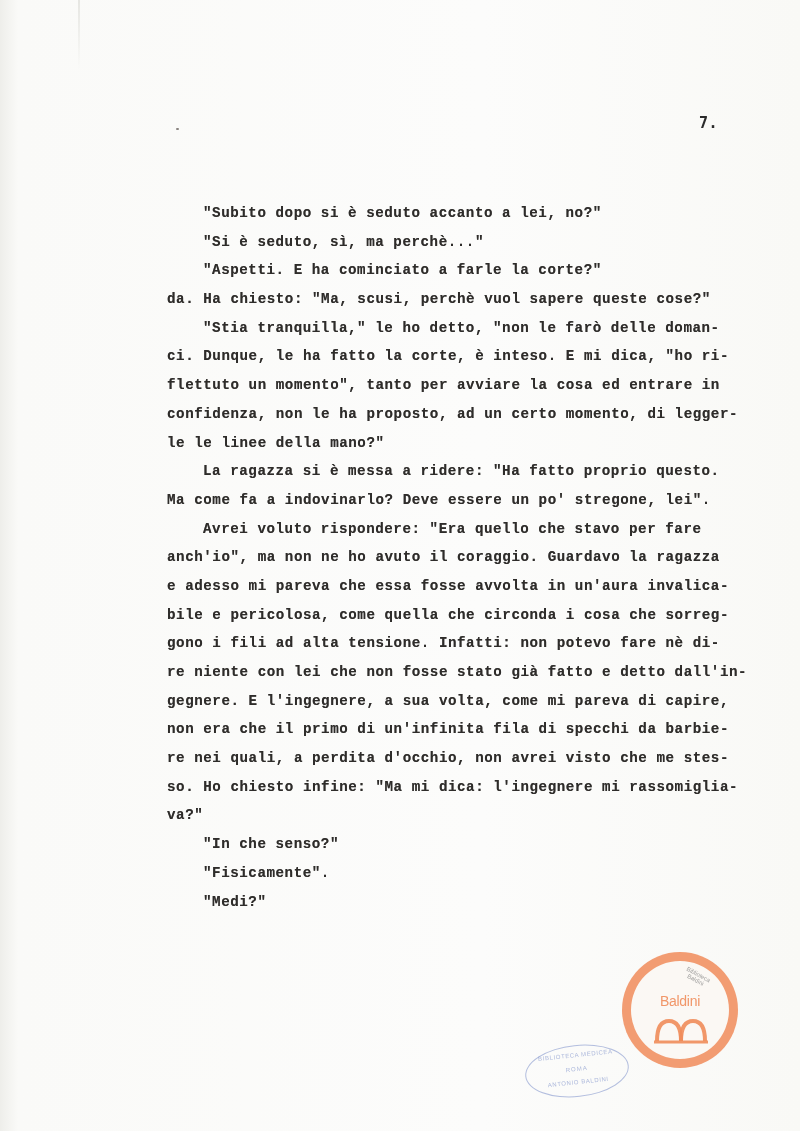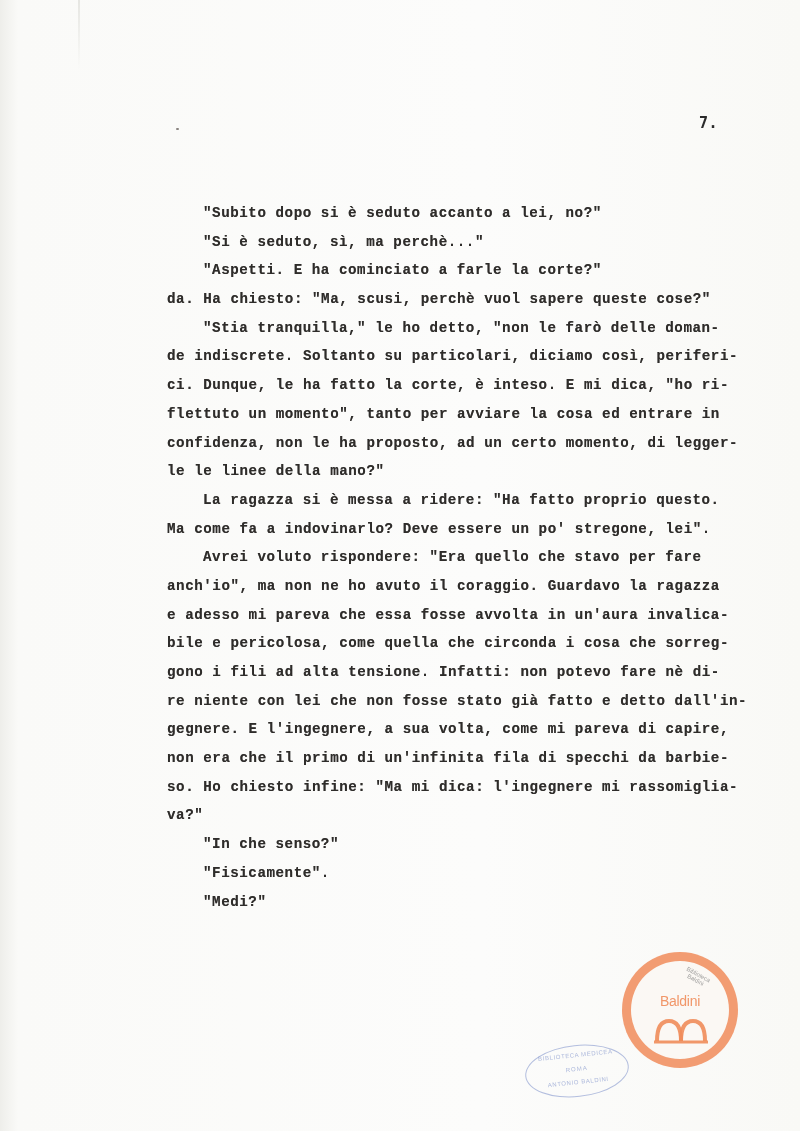--- a/index.html
+++ b/index.html
@@ -137,35 +137,35 @@
   <div class="speck" style="left:176px; top:128px;"></div>
 
   <div class="page-number">7.</div>
 
   <div class="text">
     <div class="line indent">"Subito dopo si è seduto accanto a lei, no?"</div>
     <div class="line indent">"Si è seduto, sì, ma perchè..."</div>
     <div class="line indent">"Aspetti. E ha cominciato a farle la corte?"</div>
     <div class="line">da. Ha chiesto: "Ma, scusi, perchè vuol sapere queste cose?"</div>
     <div class="line indent">"Stia tranquilla," le ho detto, "non le farò delle doman-</div>
-    <div class="line">de indiscrete. Soltanto su particolari, diciamo così, periferi-</div>
     <div class="line">ci. Dunque, le ha fatto la corte, è inteso. E mi dica, "ho ri-</div>
     <div class="line">flettuto un momento", tanto per avviare la cosa ed entrare in</div>
     <div class="line">confidenza, non le ha proposto, ad un certo momento, di legger-</div>
     <div class="line">le le linee della mano?"</div>
     <div class="line indent">La ragazza si è messa a ridere: "Ha fatto proprio questo.</div>
     <div class="line">Ma come fa a indovinarlo? Deve essere un po' stregone, lei".</div>
     <div class="line indent">Avrei voluto rispondere: "Era quello che stavo per fare</div>
     <div class="line">anch'io", ma non ne ho avuto il coraggio. Guardavo la ragazza</div>
     <div class="line">e adesso mi pareva che essa fosse avvolta in un'aura invalica-</div>
     <div class="line">bile e pericolosa, come quella che circonda i cosa che sorreg-</div>
     <div class="line">gono i fili ad alta tensione. Infatti: non potevo fare nè di-</div>
     <div class="line">re niente con lei che non fosse stato già fatto e detto dall'in-</div>
     <div class="line">gegnere. E l'ingegnere, a sua volta, come mi pareva di capire,</div>
     <div class="line">non era che il primo di un'infinita fila di specchi da barbie-</div>
+    <div class="line">re nei quali, a perdita d'occhio, non avrei visto che me stes-</div>
     <div class="line">so. Ho chiesto infine: "Ma mi dica: l'ingegnere mi rassomiglia-</div>
     <div class="line">va?"</div>
     <div class="line indent">"In che senso?"</div>
     <div class="line indent">"Fisicamente".</div>
     <div class="line indent">"Medi?"</div>
   </div>
 
   <div class="stamp">
     <div class="s-top">BIBLIOTECA MEDICEA</div>
     <div class="s-mid">ROMA</div>

